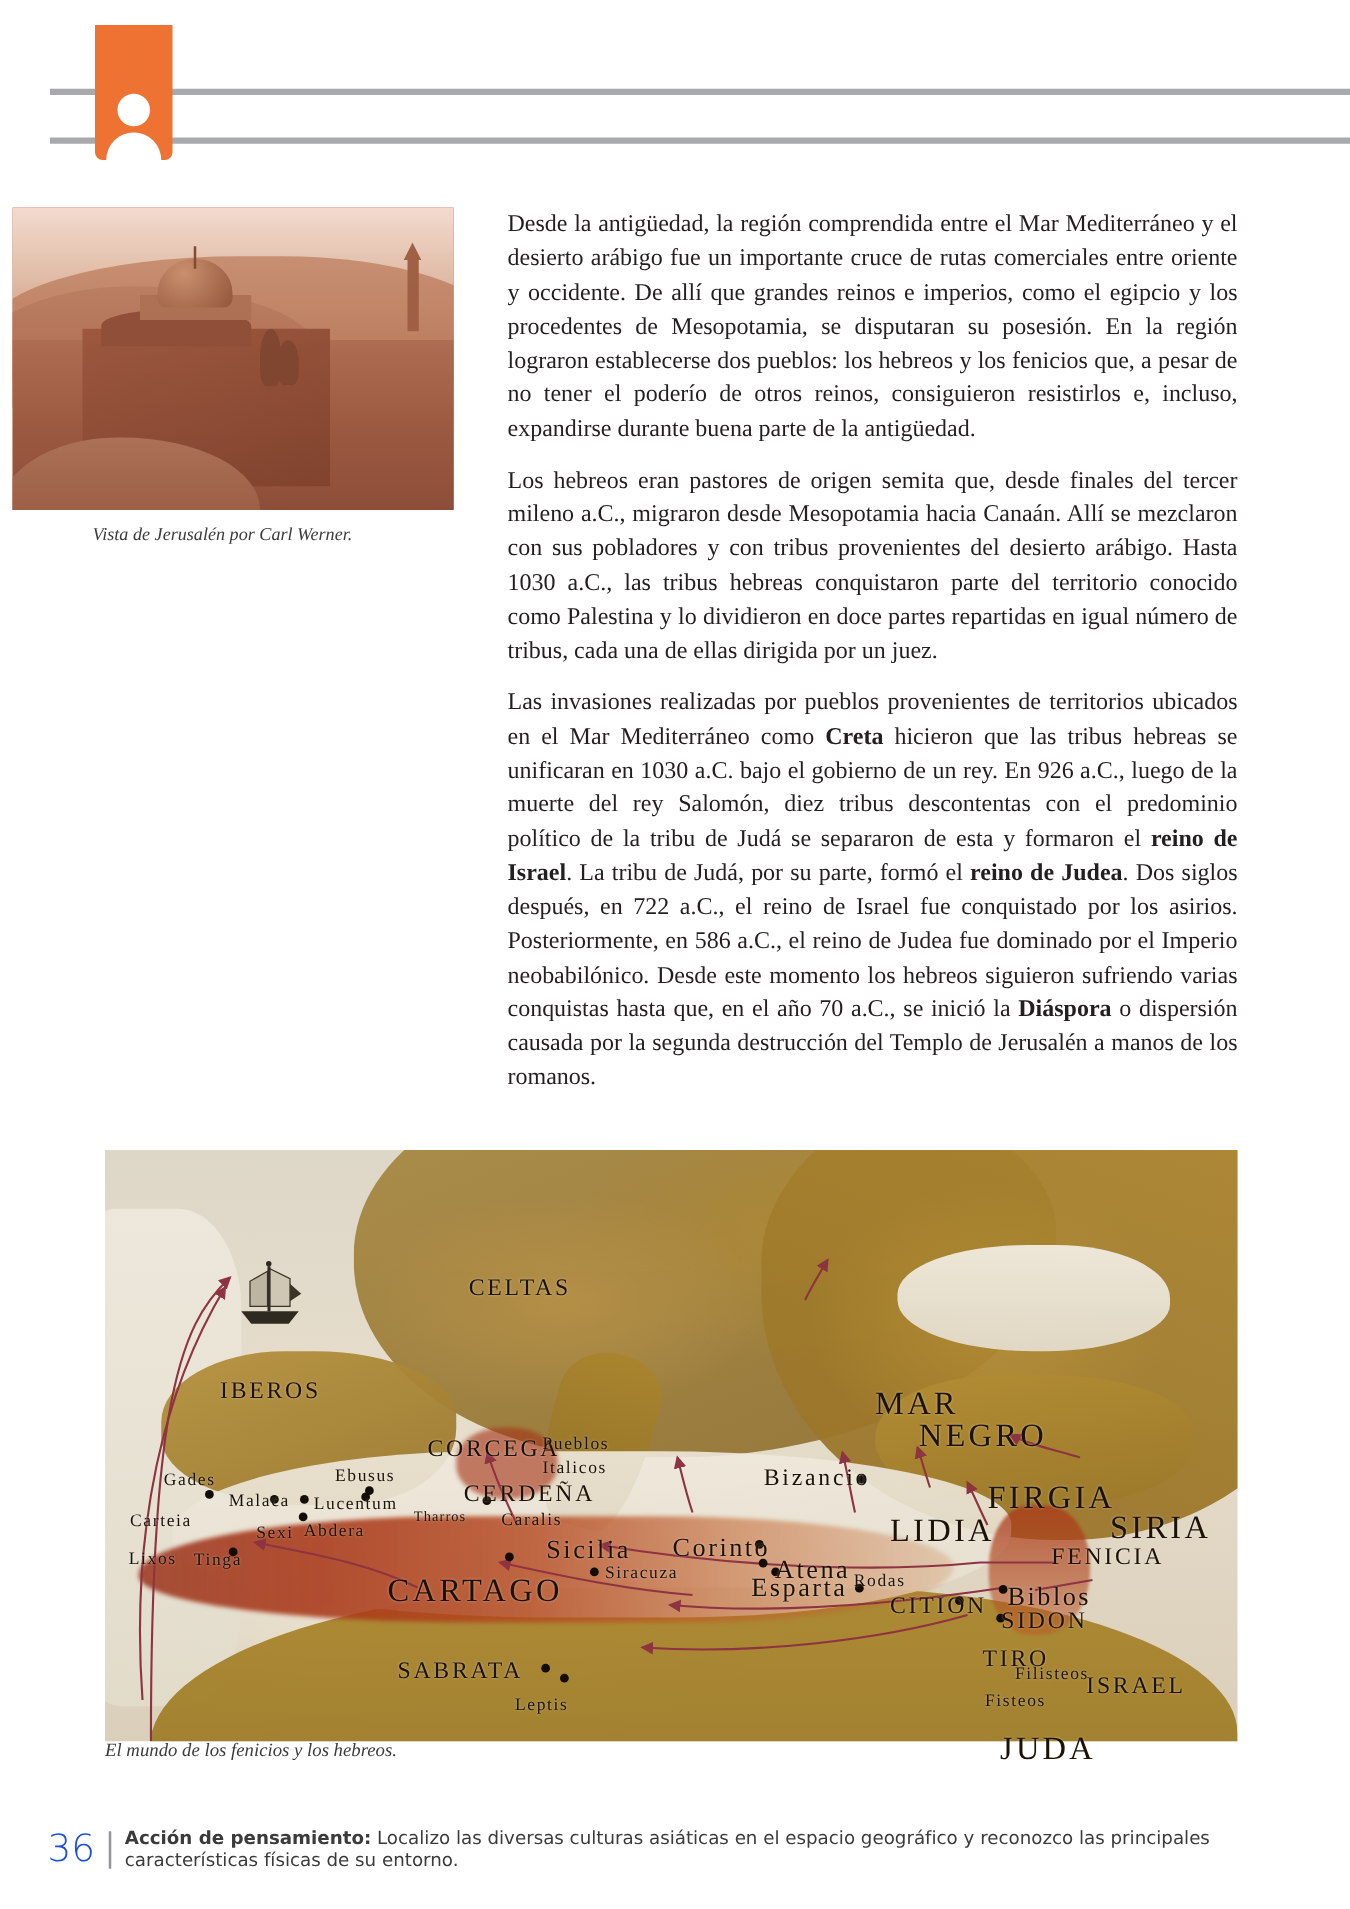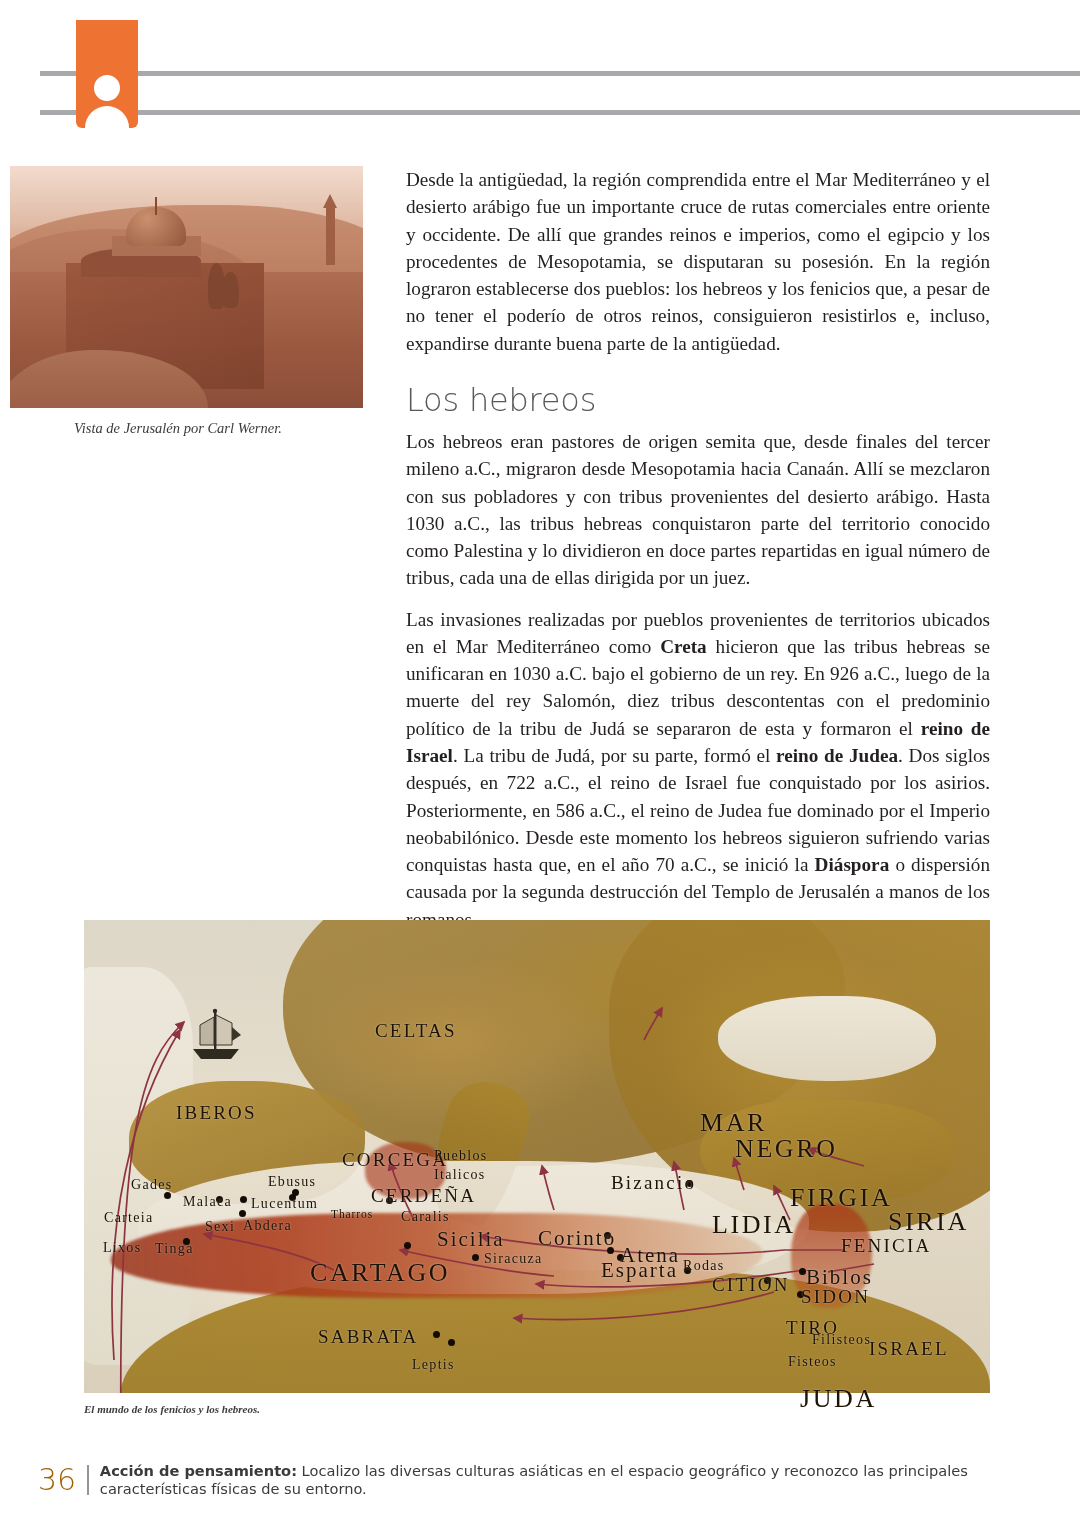--- a/index.html
+++ b/index.html
@@ -354,44 +354,43 @@
     width: 7px; height: 7px;
     background: #120c04;
     border-radius: 50%;
   }
   .ship {
     position: absolute;
     z-index: 20;
     left: 185px; top: 1005px;
   }
   .map-caption {
-    margin-top: 10px;
+    margin-top: 0;
     padding-left: 0;
     font-family: "Liberation Serif", serif;
     font-style: italic;
-    font-size: 11px;
+    font-size: 15px;
     color: #3b3b3b;
-    font-weight: bold;
   }
 
   
   .footer {
     position: absolute;
     left: 38px;
     right: 30px;
     bottom: 30px;
     display: flex;
     align-items: center;
     gap: 11px;
   }
   .page-num {
     font-family: "DejaVu Sans", sans-serif;
     font-weight: 300;
     font-size: 30px;
-    color: #a16207;
+    color: #1d4ed8;
     line-height: 1;
   }
   .footer-bar {
     width: 2px;
     height: 30px;
     background: #939598;
   }
   .footer-text {
     font-family: "DejaVu Sans", sans-serif;
     font-size: 14.6px;
@@ -427,21 +426,20 @@
     <div class="tree" style="left:56%;top:40%;"></div>
     <div class="tree" style="left:60%;top:44%;height:36px;"></div>
     <div class="foreground"></div>
     <div class="overlay"></div>
   </div>
   <div class="photo-caption">Vista de Jerusalén por Carl Werner.</div>
 </div>
 
 <div class="article">
   <p class="body">Desde la antigüedad, la región comprendida entre el Mar Mediterráneo y el desierto arábigo fue un importante cruce de rutas comerciales entre oriente y occidente. De allí que grandes reinos e imperios, como el egipcio y los procedentes de Mesopotamia, se disputaran su posesión. En la región lograron establecerse dos pueblos: los hebreos y los fenicios que, a pesar de no tener el poderío de otros reinos, consiguieron resistirlos e, incluso, expandirse durante buena parte de la antigüedad.</p>
-  <h2 class="subtitle">Los hebreos</h2>
   <p class="body">Los hebreos eran pastores de origen semita que, desde finales del tercer mileno a.C., migraron desde Mesopotamia hacia Canaán. Allí se mezclaron con sus pobladores y con tribus provenientes del desierto arábigo. Hasta 1030 a.C., las tribus hebreas conquistaron parte del territorio conocido como Palestina y lo dividieron en doce partes repartidas en igual número de tribus, cada una de ellas dirigida por un juez.</p>
   <p class="body last">
     <span>Las invasiones realizadas por pueblos provenientes de territorios ubicados en el Mar Mediterráneo como </span><span class="b">Creta</span><span> hicieron que las tribus hebreas se unificaran en 1030 a.C. bajo el gobierno de un rey. En 926 a.C., luego de la muerte del rey Salomón, diez tribus descontentas con el predominio político de la tribu de Judá se separaron de esta y formaron el </span><span class="b">reino de Israel</span><span>. La tribu de Judá, por su parte, formó el </span><span class="b">reino de Judea</span><span>. Dos siglos después, en 722 a.C., el reino de Israel fue conquistado por los asirios. Posteriormente, en 586 a.C., el reino de Judea fue dominado por el Imperio neobabilónico. Desde este momento los hebreos siguieron sufriendo varias conquistas hasta que, en el año 70 a.C., se inició la </span><span class="b">Diáspora</span><span> o dispersión causada por la segunda destrucción del Templo de Jerusalén a manos de los romanos.</span>
   </p>
 </div>
 
 <div class="map-block">
   <div class="map" id="map-canvas">
     <div class="landmass atl"></div>
     <div class="landmass eur"></div>

